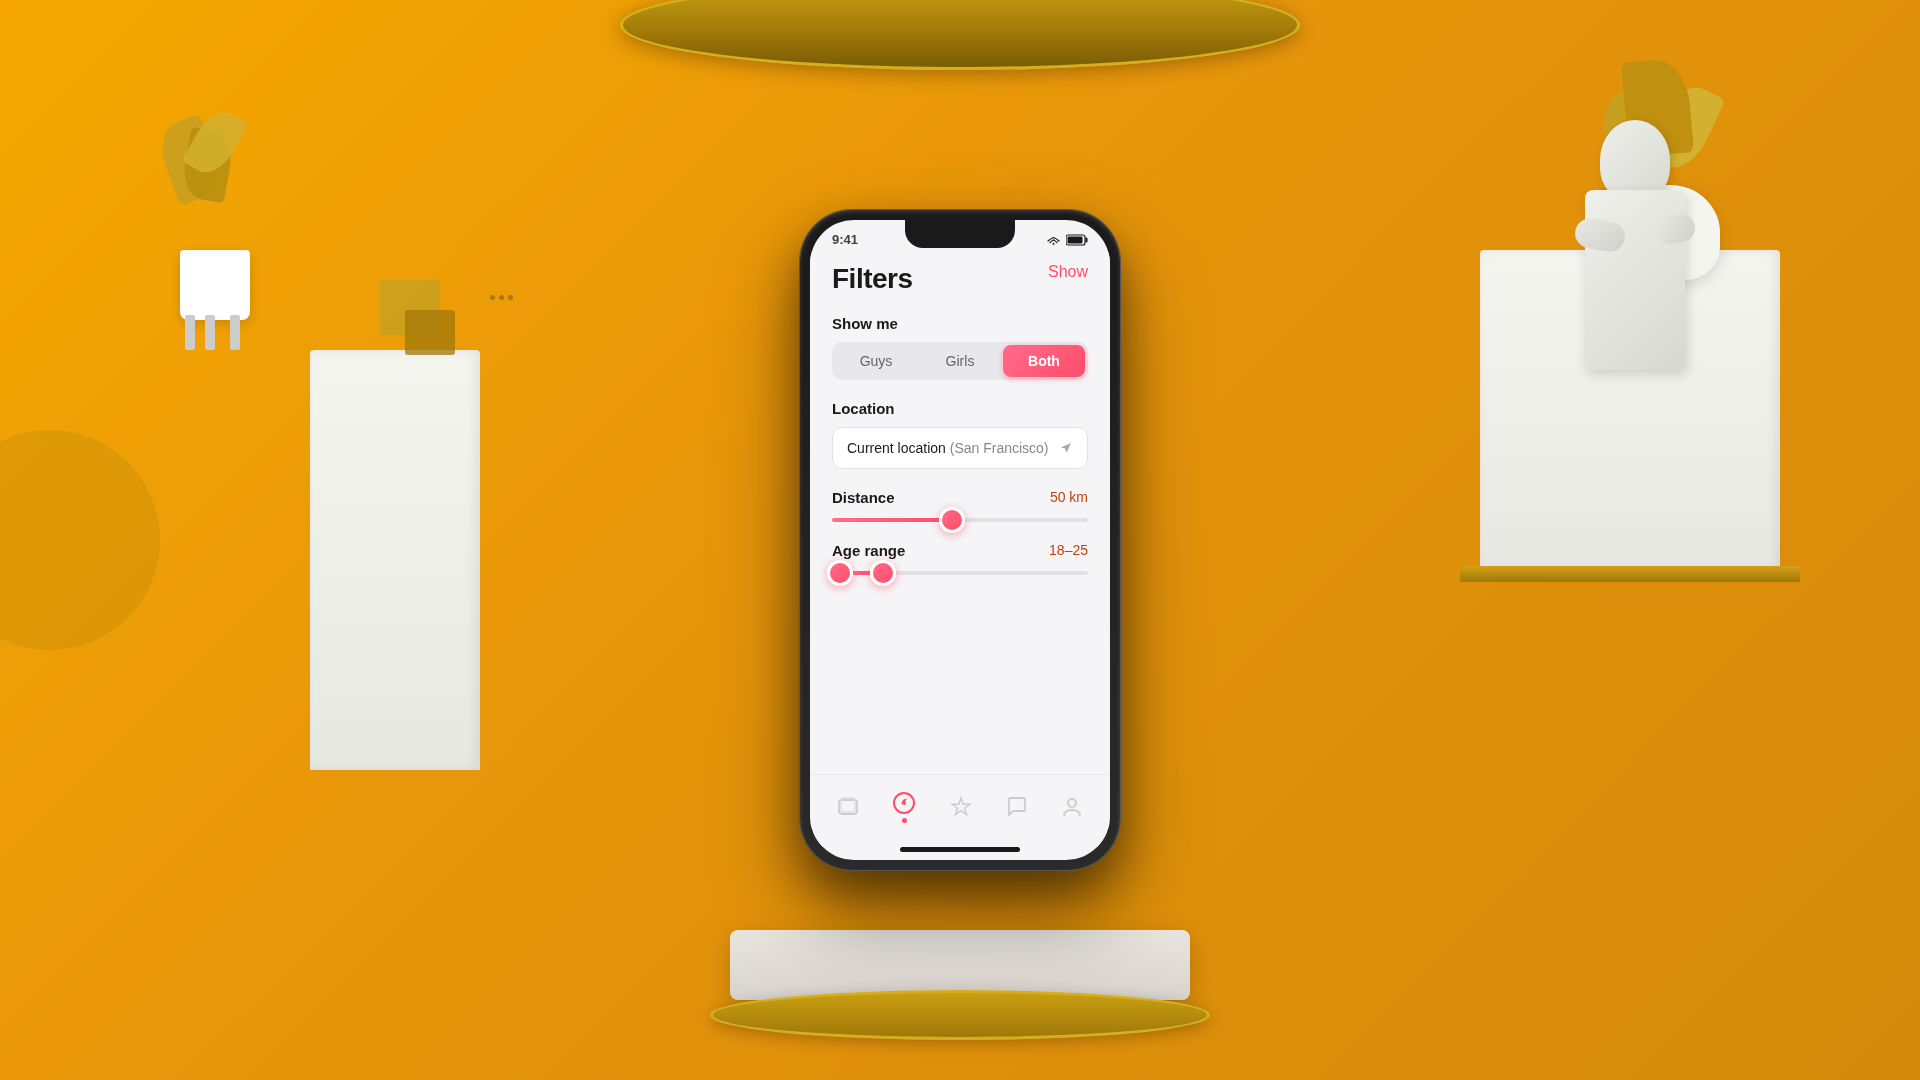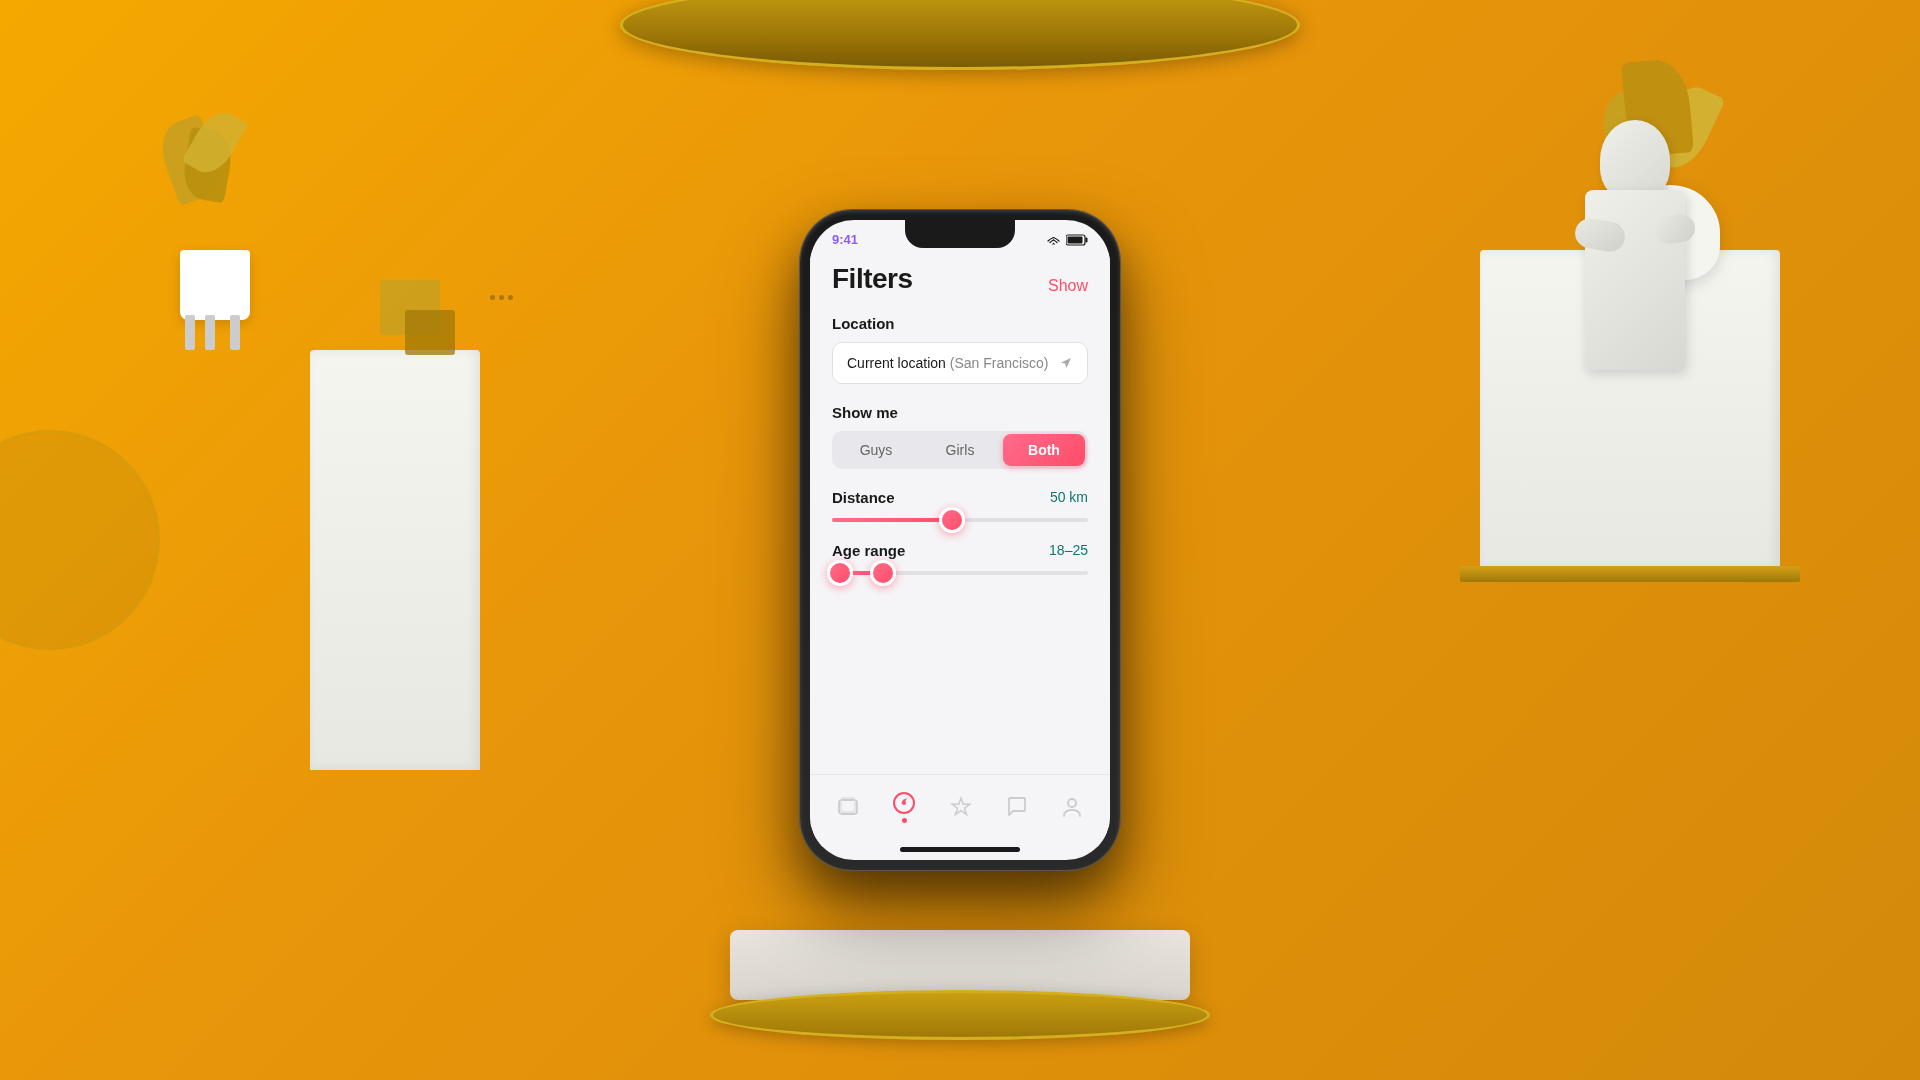--- a/index.html
+++ b/index.html
@@ -60,21 +60,21 @@
       display: flex;
       align-items: center;
       justify-content: space-between;
       padding: 12px 22px 6px;
       flex-shrink: 0;
     }
 
     .status-time {
       font-size: 13px;
       font-weight: 600;
-      color: #8b5cf6;
+      color: #404040;
     }
 
     .status-icons {
       display: flex;
       align-items: center;
       gap: 5px;
     }
 
     
     .notch {
@@ -94,21 +94,21 @@
       flex: 1;
       padding: 0;
       overflow: hidden;
       display: flex;
       flex-direction: column;
     }
 
     
     .screen-header {
       display: flex;
-      align-items: flex-end;
+      align-items: flex-start;
       justify-content: space-between;
       padding: 10px 22px 12px;
       background: #f5f5f7;
     }
 
     .screen-title {
       font-size: 28px;
       font-weight: 700;
       color: #1a1a1a;
       letter-spacing: -0.5px;
@@ -199,21 +199,21 @@
 
     .slider-label {
       font-size: 15px;
       font-weight: 600;
       color: #1a1a1a;
     }
 
     .slider-value {
       font-size: 14px;
       font-weight: 500;
-      color: #0f766e;
+      color: #c2410c;
     }
 
     .slider-track {
       position: relative;
       height: 4px;
       background: #e0e0e5;
       border-radius: 2px;
       margin-bottom: 16px;
     }
 
@@ -531,39 +531,39 @@
       <div class="screen-content">
 
         <div class="screen-header">
           <span class="screen-title">Filters</span>
           <button class="done-btn">Show</button>
         </div>
 
         <div class="content-area">
 
           <div class="section">
+            <div class="section-label">Show me</div>
+            <div class="segmented-control">
+              <div class="seg-option">Guys</div>
+              <div class="seg-option">Girls</div>
+              <div class="seg-option active">Both</div>
+            </div>
+          </div>
+
+          <div class="section">
             <div class="section-label">Location</div>
             <div class="location-input">
               <span class="location-text">
                 <span>Current location</span>
                 <span class="location-sub">(San Francisco)</span>
               </span>
 
               <svg width="14" height="14" viewBox="0 0 14 14">
                 <path d="M12 2 L2 6.5 L6 7.5 L7.5 12 Z" fill="#aaa"></path>
               </svg>
-            </div>
-          </div>
-
-          <div class="section">
-            <div class="section-label">Show me</div>
-            <div class="segmented-control">
-              <div class="seg-option">Guys</div>
-              <div class="seg-option">Girls</div>
-              <div class="seg-option active">Both</div>
             </div>
           </div>
 
           <div class="section">
             <div class="slider-header">
               <span class="slider-label">Distance</span>
               <span class="slider-value">50 km</span>
             </div>
             <div class="slider-track">
               <div class="slider-fill" style="width: 47%;"></div>

